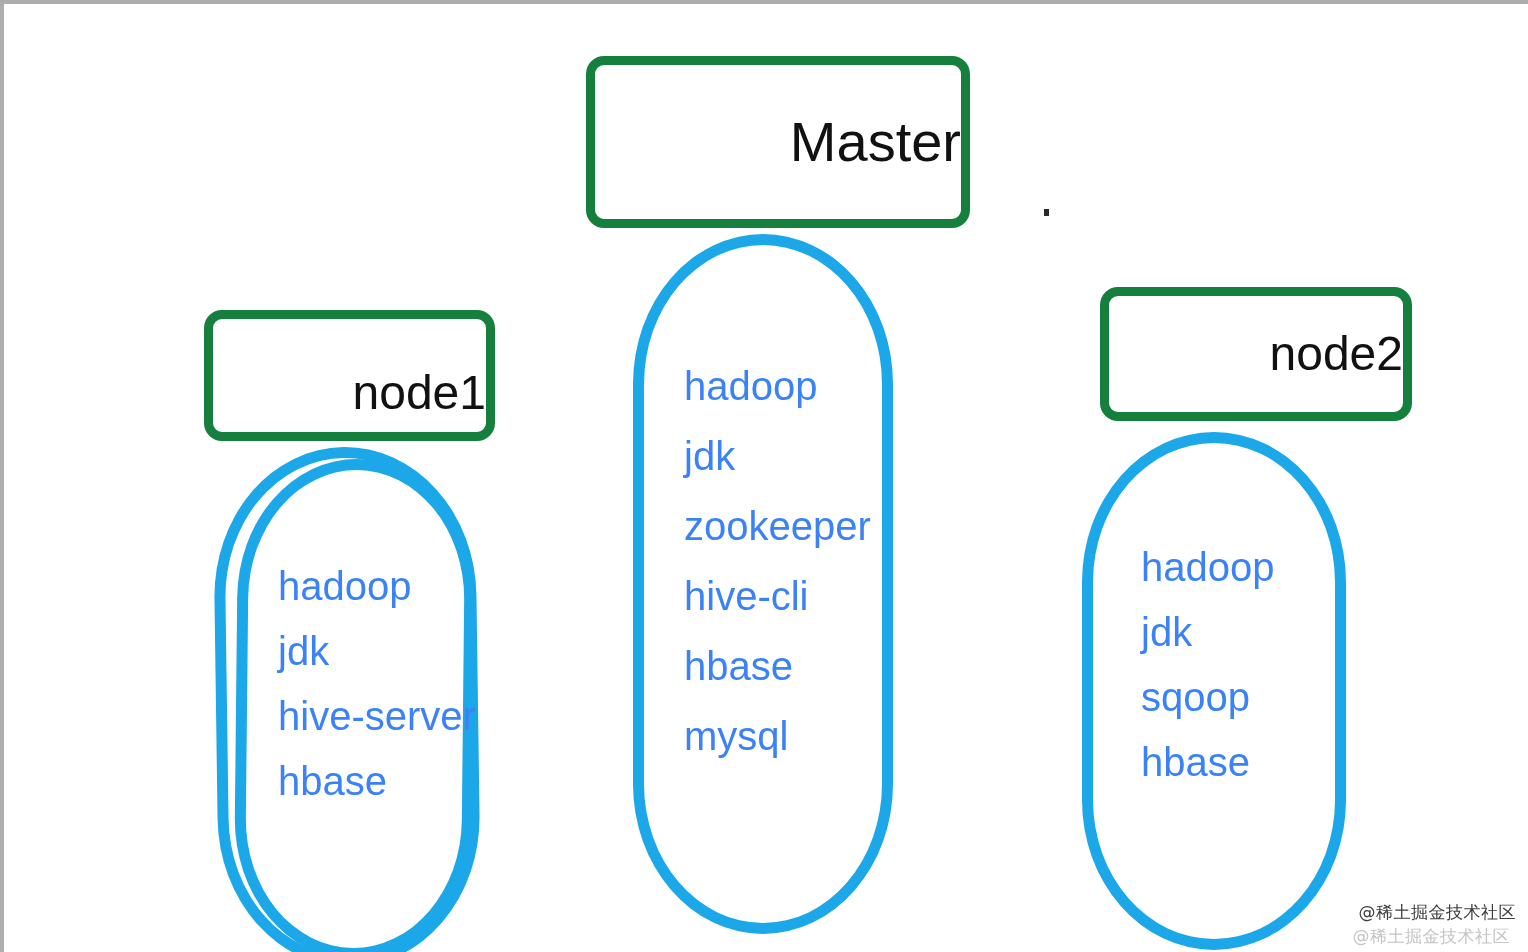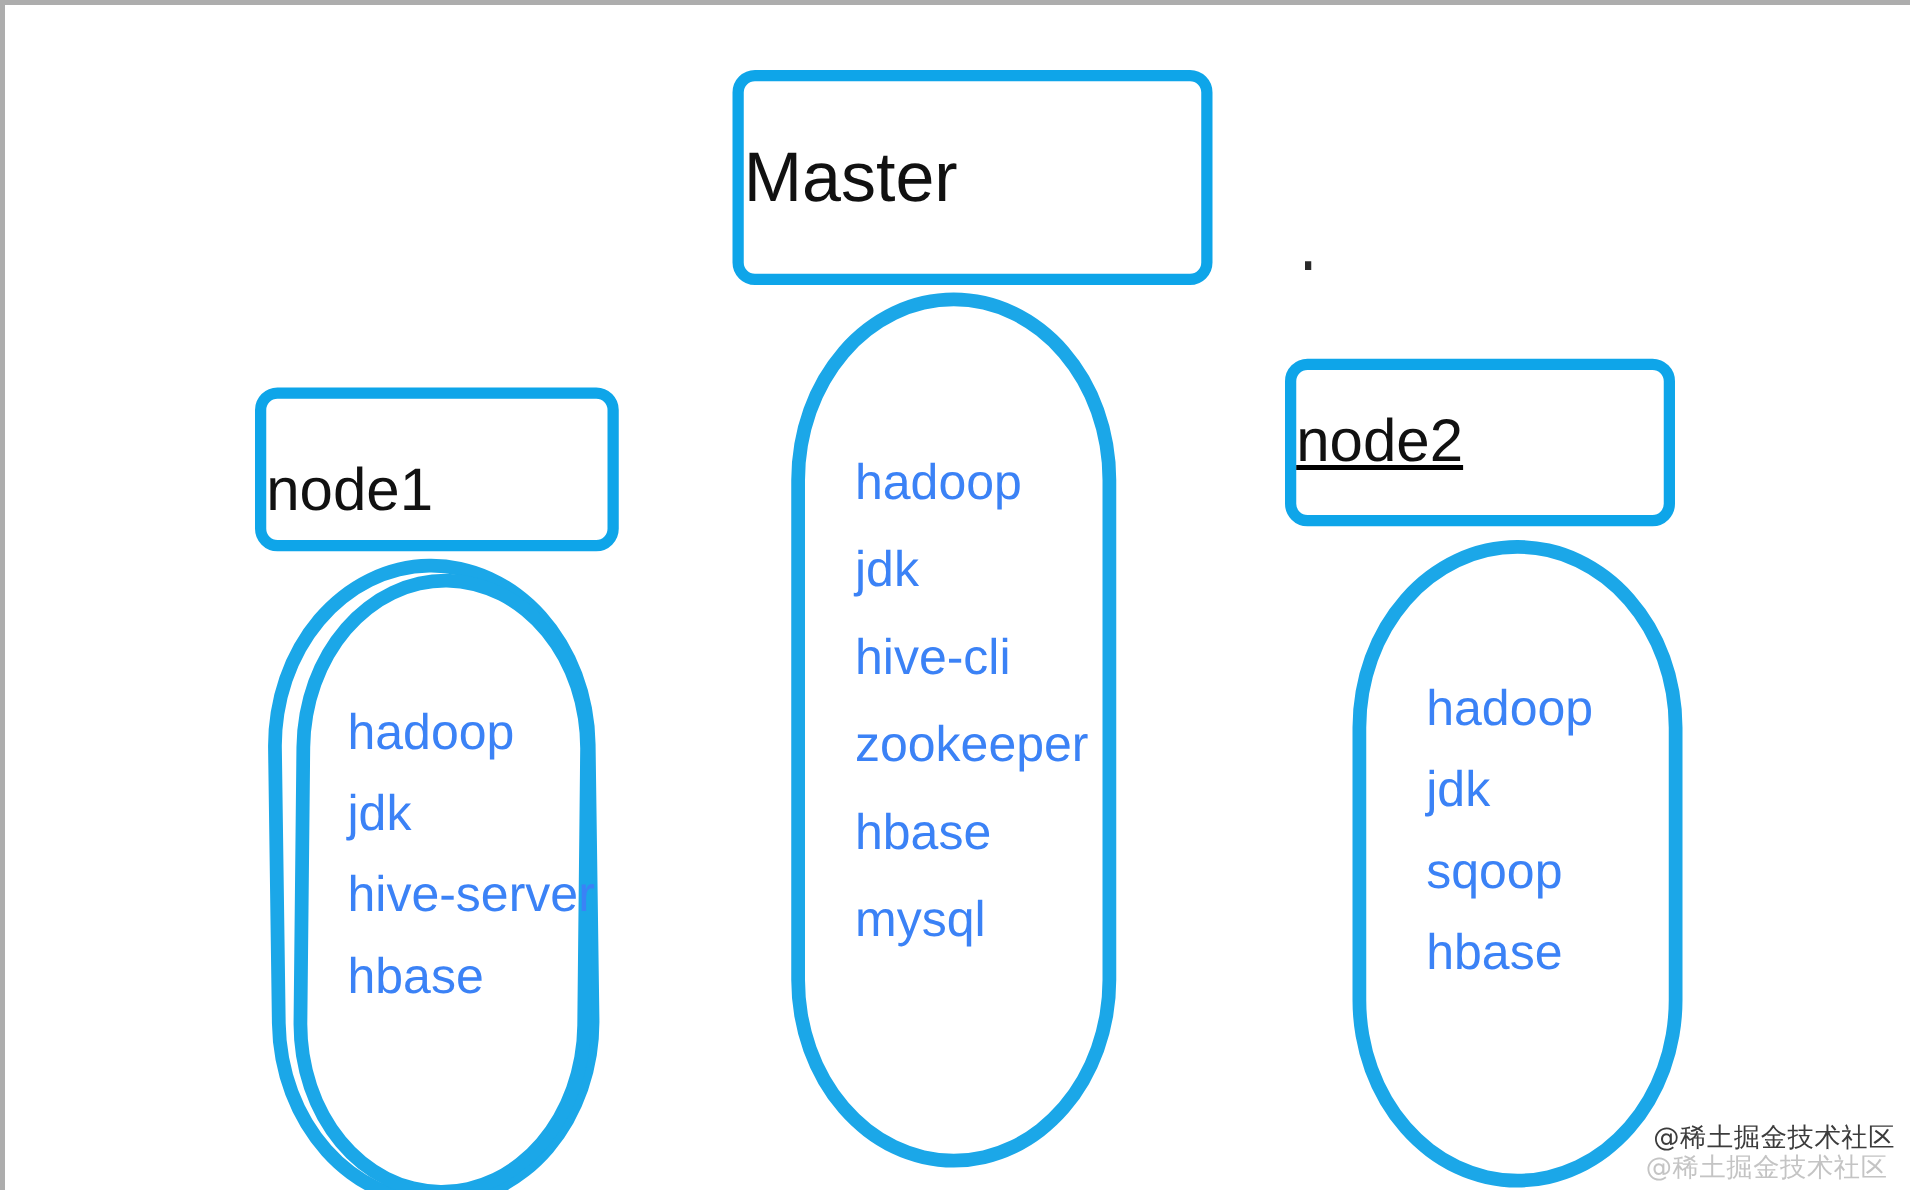--- a/index.html
+++ b/index.html
@@ -29,36 +29,36 @@
     left: 0; top: 0;
     width: 4px; height: 952px;
     background: #adadad;
   }
 
   
   .node-box {
     position: absolute;
     box-sizing: border-box;
     background: #ffffff;
-    border: 9px solid #0ea5e9;
+    border: 9px solid #15803d;
     border-radius: 18px;
     display: flex;
     align-items: center;
-    justify-content: flex-start;
+    justify-content: flex-end;
     z-index: 6;
   }
   .node-box .node-label {
     color: #111111;
     font-weight: 400;
     line-height: 1;
     white-space: nowrap;
   }
   #box-master { left: 586px; top: 56px;  width: 384px; height: 172px; }
   #box-node1  { left: 204px; top: 310px; width: 291px; height: 131px; }
-  #box-node2  { left: 1028px; top: 287px; width: 312px; height: 134px; text-decoration: underline; }
+  #box-node2  { left: 1100px; top: 287px; width: 312px; height: 134px; }
   #box-master .node-label { font-size: 56px; }
   #box-node1  .node-label { font-size: 48px; margin-top: 34px; }
   #box-node2  .node-label { font-size: 48px; }
 
   
   .capsule {
     position: absolute;
     box-sizing: border-box;
     border: 11px solid #1BA7E8;
     background: transparent;
@@ -115,21 +115,21 @@
     background: #2a2a2a;
     z-index: 4;
   }
 
   
   .watermark {
     position: absolute;
     right: 12px;
     z-index: 9;
     font-family: "DejaVu Sans", "Liberation Sans", sans-serif;
-    font-size: 21px;
+    font-size: 17px;
     letter-spacing: 0.5px;
     white-space: nowrap;
   }
   #watermark-main { bottom: 28px; color: #3c3c3c; }
   #watermark-ghost { bottom: 4px;  color: #c4c4c4; right: 18px; }
 </style>
 </head>
 <body>
 
 <div id="canvas">
@@ -137,22 +137,22 @@
   <div class="edge-top"></div>
   <div class="edge-left"></div>
 
   <div class="capsule" id="cap-master"></div>
   <div class="node-box" id="box-master">
     <span class="node-label">Master</span>
   </div>
   <div class="svc-list" id="list-master">
     <span class="svc-item">hadoop</span>
     <span class="svc-item">jdk</span>
+    <span class="svc-item">zookeeper</span>
     <span class="svc-item">hive-cli</span>
-    <span class="svc-item">zookeeper</span>
     <span class="svc-item">hbase</span>
     <span class="svc-item">mysql</span>
   </div>
 
   <div class="capsule" id="cap-node1-outer"></div>
   <div class="capsule" id="cap-node1-inner"></div>
   <div class="node-box" id="box-node1">
     <span class="node-label">node1</span>
   </div>
   <div class="svc-list" id="list-node1">

